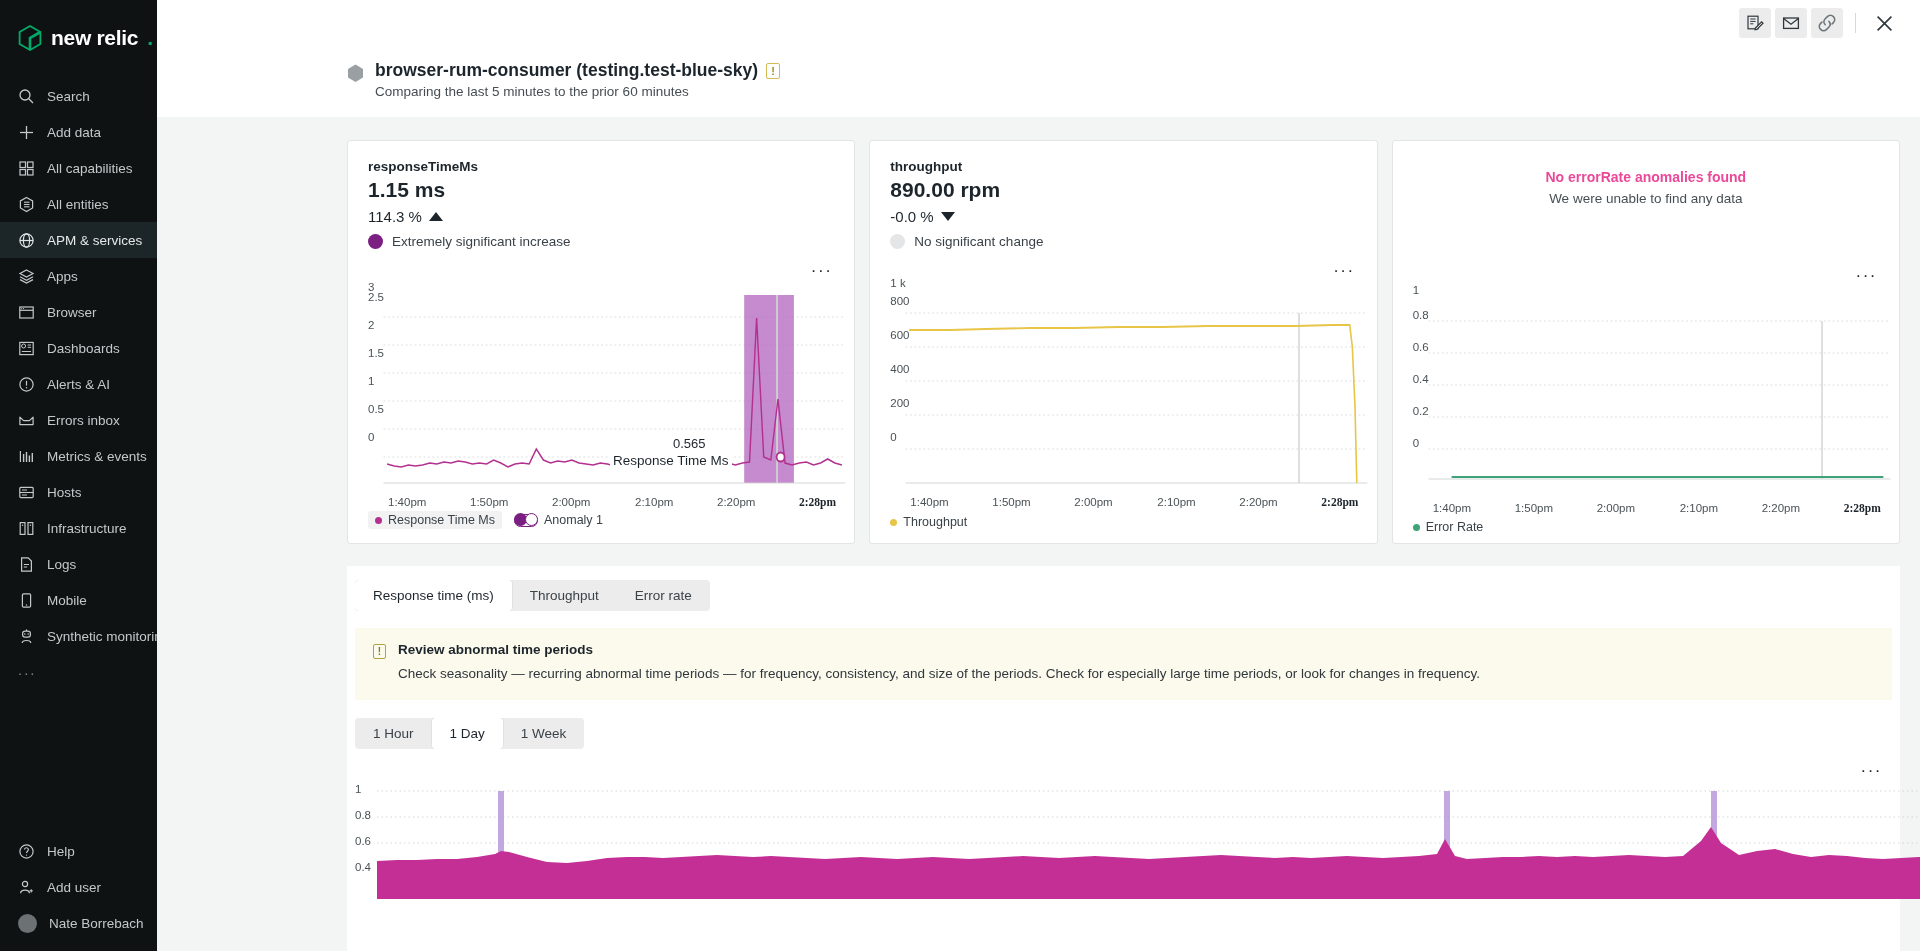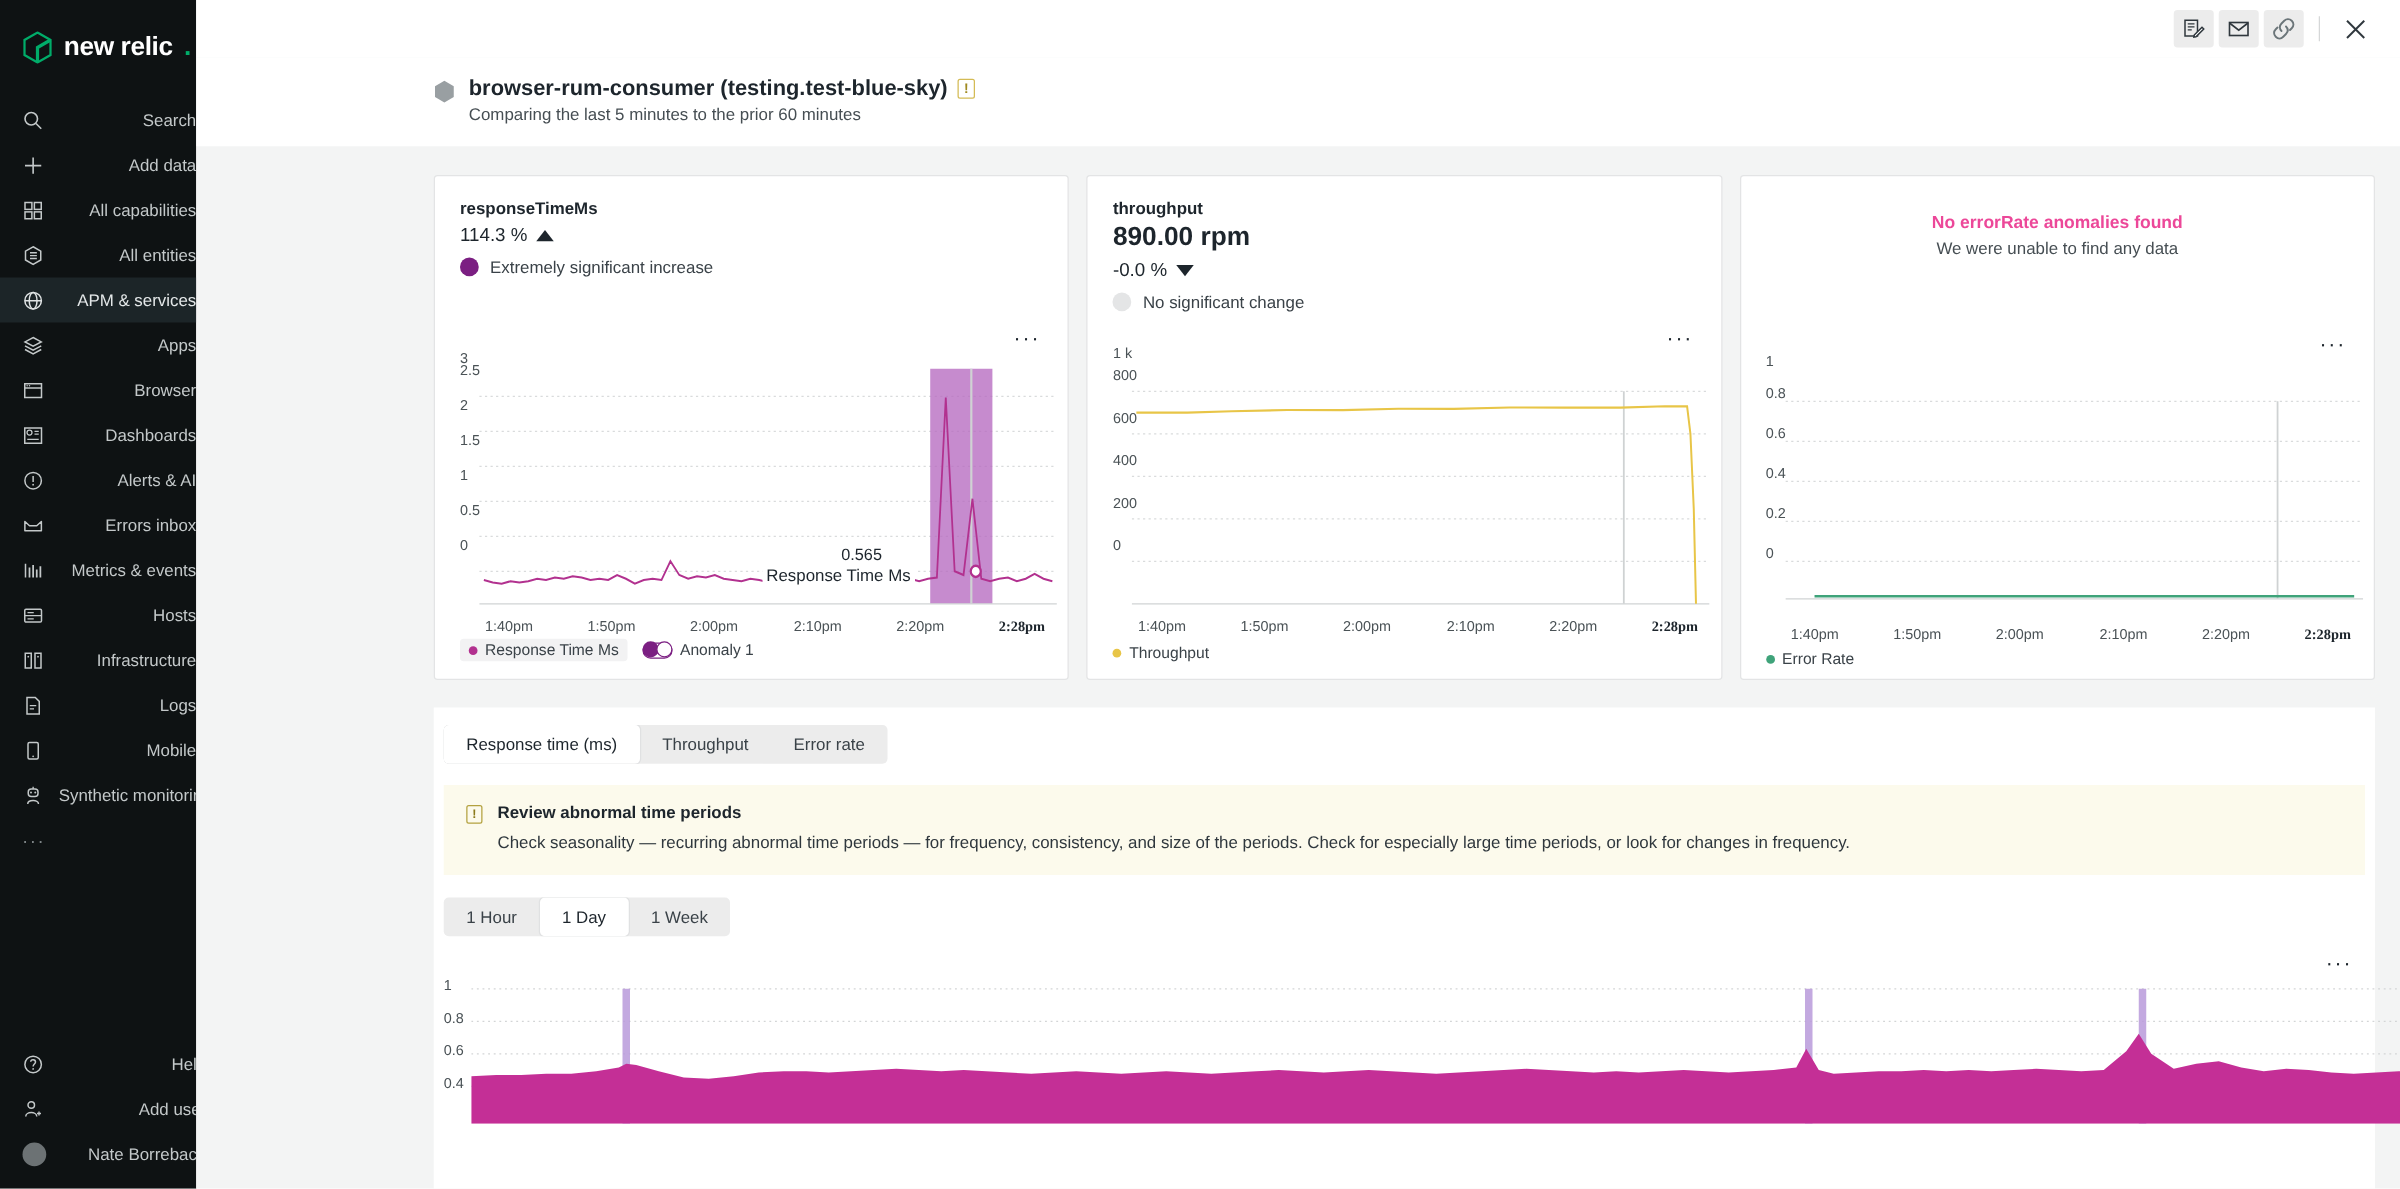--- a/index.html
+++ b/index.html
@@ -22,21 +22,21 @@
   .logo-row { display: flex; align-items: center; gap: 9px; padding: 20px 0 0 18px; height: 56px; }
   .logo-mark { width: 24px; height: 26px; flex: 0 0 24px; }
   .logo-text { color: #ffffff; font-size: 21px; font-weight: 700; letter-spacing: -0.3px; }
   .logo-dot { color: #00ac69; font-size: 21px; font-weight: 700; }
 
   .nav { margin-top: 22px; display: flex; flex-direction: column; }
   .nav-item {
     display: flex; align-items: center; gap: 12px;
     height: 36px; padding-left: 18px;
     color: #c3c8c9; font-size: 13.5px;
-    white-space: nowrap; cursor: pointer; justify-content: space-between;
+    white-space: nowrap; cursor: pointer;
   }
   .nav-item.active { background: #1c2528; color: #e4e8e9; }
   .nav-ico { width: 17px; height: 17px; flex: 0 0 17px; display: block; }
   .nav-ico svg { display: block; }
   .nav-more { padding-left: 18px; height: 30px; display: flex; align-items: center; color: #7d8486; font-size: 15px; letter-spacing: 2px;}
 
   .sidebar-bottom { position: absolute; bottom: 10px; left: 0; width: 165px; }
   .avatar-circ { width: 19px; height: 19px; border-radius: 50%; background: #6c7274; flex: 0 0 19px; }
 
   
@@ -382,20 +382,21 @@
           <div class="head-sub">Comparing the last 5 minutes to the prior 60 minutes</div>
         </div>
       </div>
     </div>
 
     <div class="card-row">
 
       <div class="card">
         <div class="card-pad">
           <div class="metric-name">responseTimeMs</div>
+          <div class="metric-val">1.15 ms</div>
           <div class="metric-delta">
             <span>114.3 %</span>
             <span class="tri-up"></span>
           </div>
           <div class="metric-sig">
             <span class="sig-dot" style="background:#7b1f82"></span>
             <span>Extremely significant increase</span>
           </div>
         </div>
         <div class="kebab" style="top:126px">···</div>

